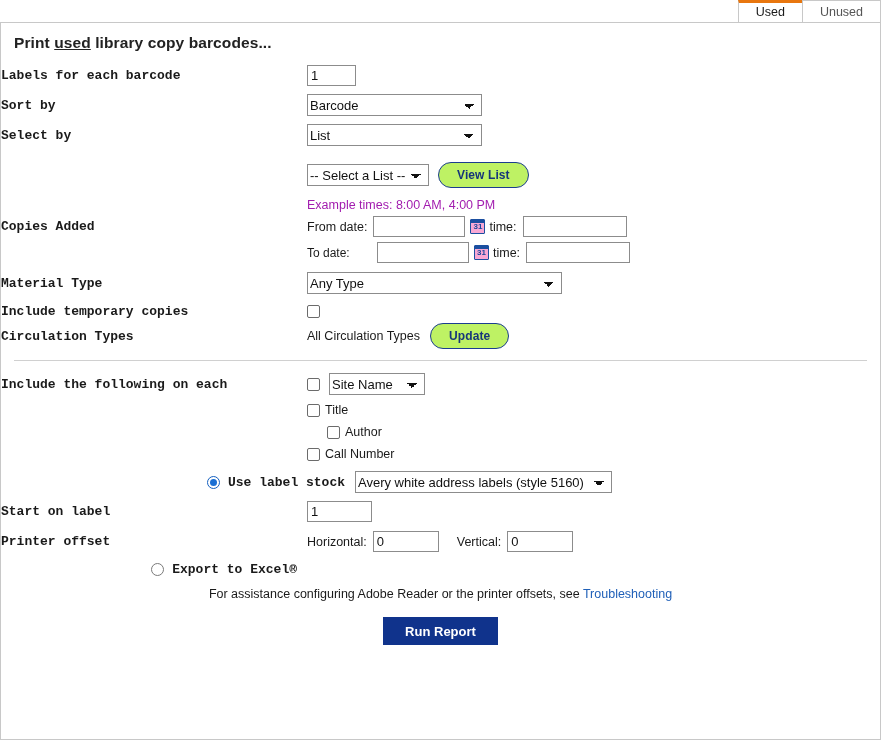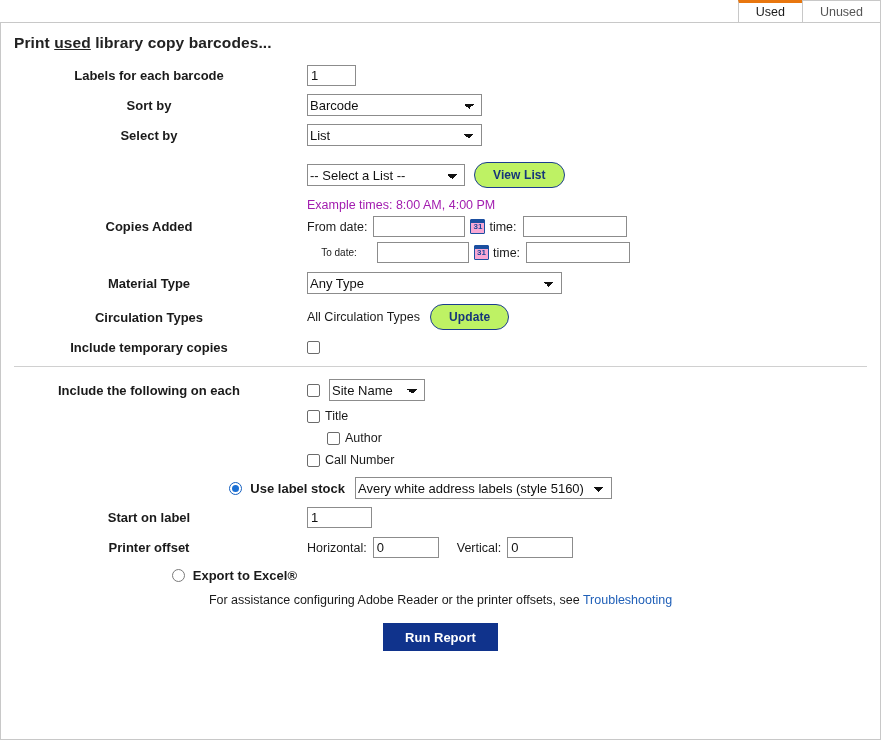--- a/index.html
+++ b/index.html
@@ -74,26 +74,27 @@
     font-size: 13px;
     color: #1a1a1a;
   }
   .row {
     display: flex;
     align-items: center;
     margin-bottom: 8px;
   }
   .lbl {
     width: 306px;
-    text-align: center;
+    text-align: left;
     font-weight: bold;
     font-size: 13px;
     color: #1a1a1a;
     padding-right: 10px;
     flex: none;
+    font-family: Liberation Mono, monospace;
   }
   .ctl { display: flex; align-items: center; }
 
   
   input[type="text"] {
     font-family: "Liberation Sans", sans-serif;
     font-size: 13px;
     color: #111111;
     border: 1px solid #8c8c8c;
     background: #ffffff;
@@ -123,21 +124,21 @@
       linear-gradient(135deg, #111 50%, transparent 50%);
     background-position:
       calc(100% - 12px) 9px,
       calc(100% - 7px) 9px;
     background-size: 5px 5px, 5px 5px;
     background-repeat: no-repeat;
     padding-right: 22px;
   }
   .sel-sort { width: 175px; }
   .sel-select { width: 175px; }
-  .sel-list { width: 158px; }
+  .sel-list { width: 122px; }
   .sel-mat { width: 255px; }
   .sel-site { width: 96px; }
   .sel-stock { width: 257px; }
 
   
   .cb {
     width: 13px; height: 13px;
     border: 1px solid #6b6b6b;
     border-radius: 2px;
     background: #ffffff;
@@ -231,23 +232,23 @@
   .example {
     font-size: 12.5px;
     color: #a21caf;
   }
   .plain {
     font-size: 12.5px;
     color: #1a1a1a;
   }
   .datelbl {
     width: 70px;
-    text-align: center;
+    text-align: left;
     padding-right: 6px;
-    font-size: 10px;
+    font-size: 12px;
     flex: none;
   }
 
   hr.divider {
     border: none;
     border-top: 1px solid #d0d0d0;
     margin: 11px 13px 12px 13px;
   }
 
   .notes {
@@ -360,32 +361,32 @@
 
       <div class="row" style="margin-bottom:10px;">
         <div class="lbl">Material Type</div>
         <div class="ctl">
           <select class="sel-mat">
             <option>Any Type</option>
           </select>
         </div>
       </div>
 
+      <div class="row" style="margin-bottom:4px;">
+        <div class="lbl">Include temporary copies</div>
+        <div class="ctl">
+          <span class="cb"></span>
+        </div>
+      </div>
+
       <div class="row" style="margin-bottom:10px;">
         <div class="lbl">Circulation Types</div>
         <div class="ctl">
           <span class="plain">All Circulation Types</span>
           <button class="btn-outline" style="margin-left:10px;">Update</button>
-        </div>
-      </div>
-
-      <div class="row" style="margin-bottom:4px;">
-        <div class="lbl">Include temporary copies</div>
-        <div class="ctl">
-          <span class="cb"></span>
         </div>
       </div>
 
       <hr class="divider">
 
       <div class="row" style="margin-bottom:8px;">
         <div class="lbl">Include the following on each</div>
         <div class="ctl">
           <span class="cb"></span>
           <select class="sel-site" style="margin-left:9px;">

